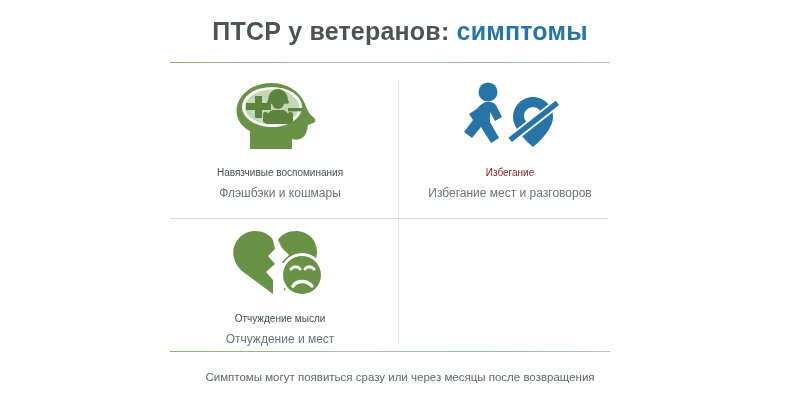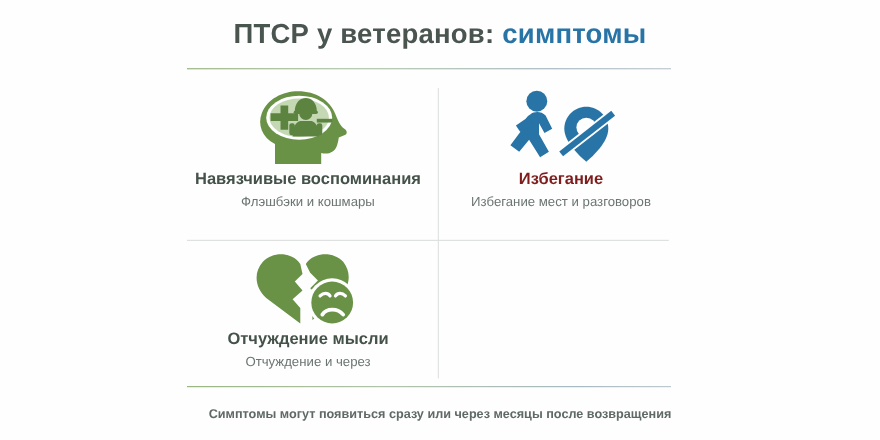--- a/index.html
+++ b/index.html
@@ -86,24 +86,24 @@
 
   .icon-wrap {
     height: 76px;
     display: flex;
     align-items: center;
     justify-content: center;
   }
   .icon-wrap svg { display: block; }
 
   .cell-label {
-    font-size: 15px;
-    font-weight: bold;
+    font-size: 10px;
+    font-weight: normal;
     line-height: 17px;
-    margin-top: 0;
+    margin-top: 10px;
     white-space: nowrap;
   }
   .label-green { color: #44524a; }
   .label-blue  { color: #7f1d1d; }
 
   .cell-sub {
     font-size: 12px;
     color: #6b7572;
     line-height: 14px;
     margin-top: 5px;
@@ -122,21 +122,20 @@
   .footer-text {
     position: absolute;
     top: 369px;
     left: 0;
     width: 800px;
     text-align: center;
     font-size: 11.5px;
     color: #5f6a67;
     line-height: 16px;
     white-space: nowrap;
-    font-weight: bold;
   }
 </style>
 </head>
 <body>
 
 <div id="infographic">
 
   <div class="title-block">
     <div class="title">
       <span class="title-main">ПТСР у ветеранов:</span>
@@ -212,21 +211,21 @@
           <circle cx="74" cy="47" r="22" fill="#ffffff"></circle>
           <circle cx="74" cy="47" r="19" fill="#6a9247"></circle>
 
           <path d="M63 41 C66 38 70 38 72 41" stroke="#ffffff" stroke-width="3" fill="none" stroke-linecap="round"></path>
           <path d="M77 41 C79 38 83 38 86 41" stroke="#ffffff" stroke-width="3" fill="none" stroke-linecap="round"></path>
 
           <path d="M65 58 C69 52 79 52 84 58" stroke="#ffffff" stroke-width="3.4" fill="none" stroke-linecap="round"></path>
         </svg>
       </div>
       <div class="cell-label label-green">Отчуждение мысли</div>
-      <div class="cell-sub">Отчуждение и через</div>
+      <div class="cell-sub">Отчуждение и мест</div>
     </div>
 
 
   </div>
 
   <div class="footer-rule"></div>
   <div class="footer-text">Симптомы могут появиться сразу или через месяцы после возвращения</div>
 
 </div>
 

